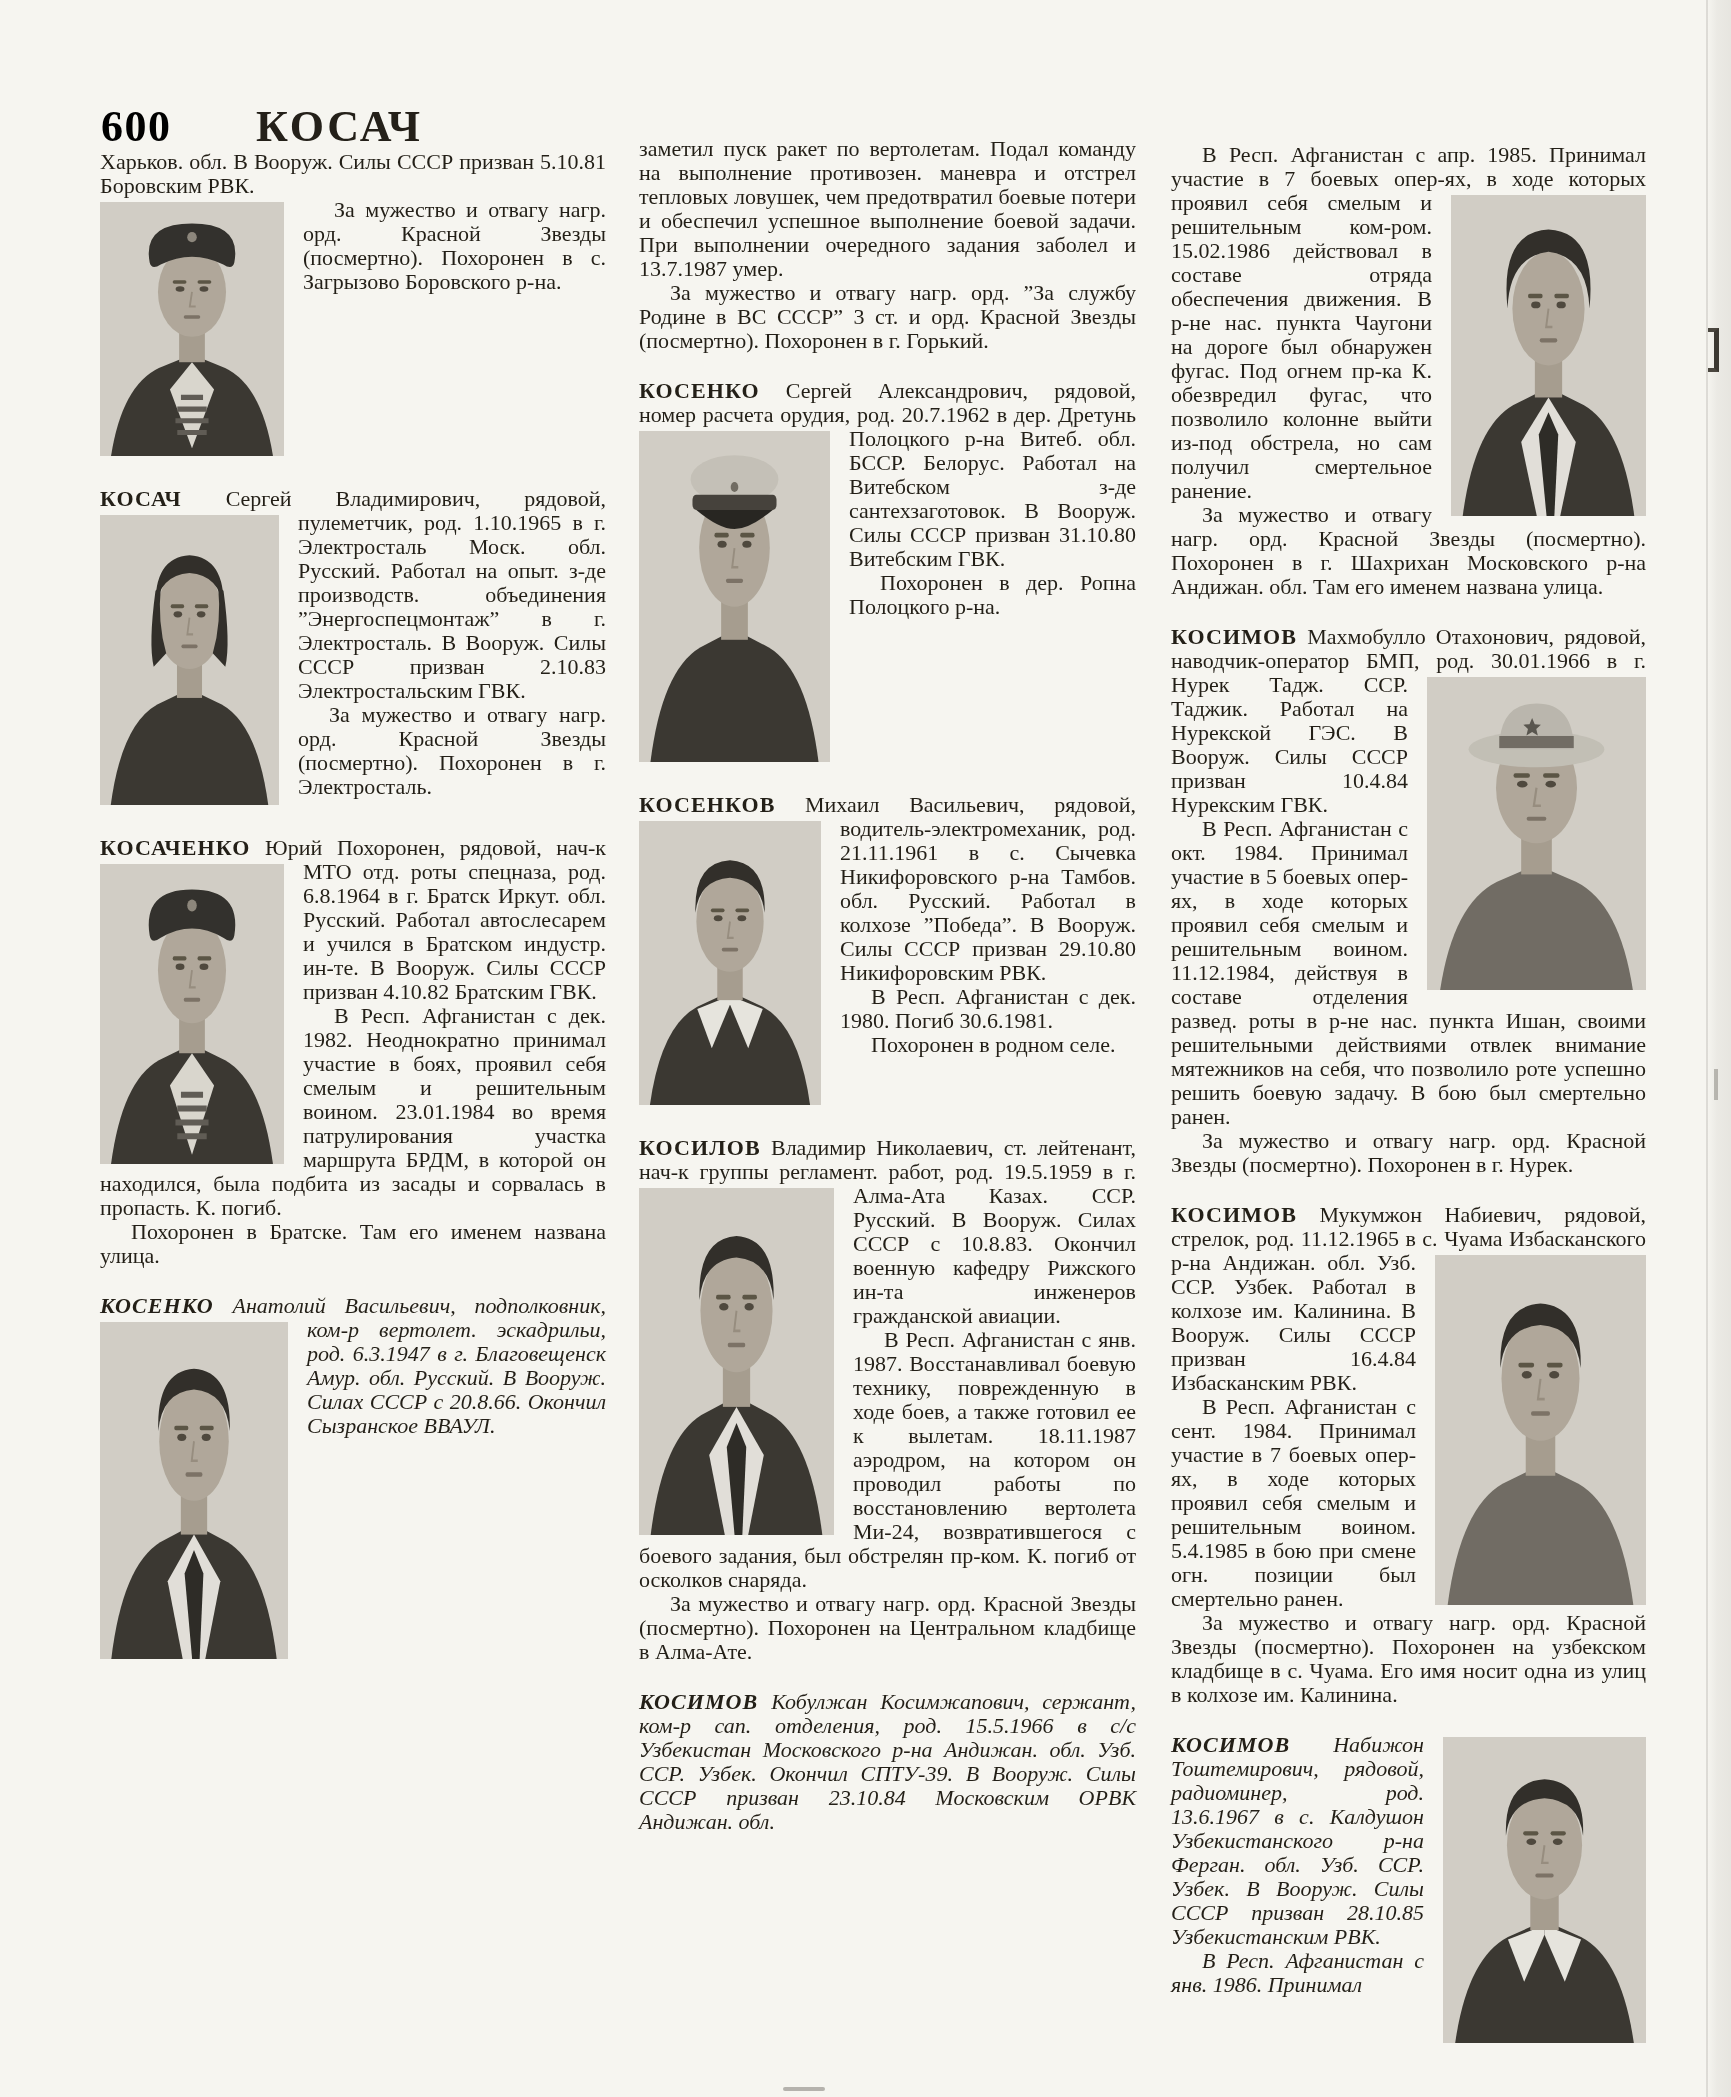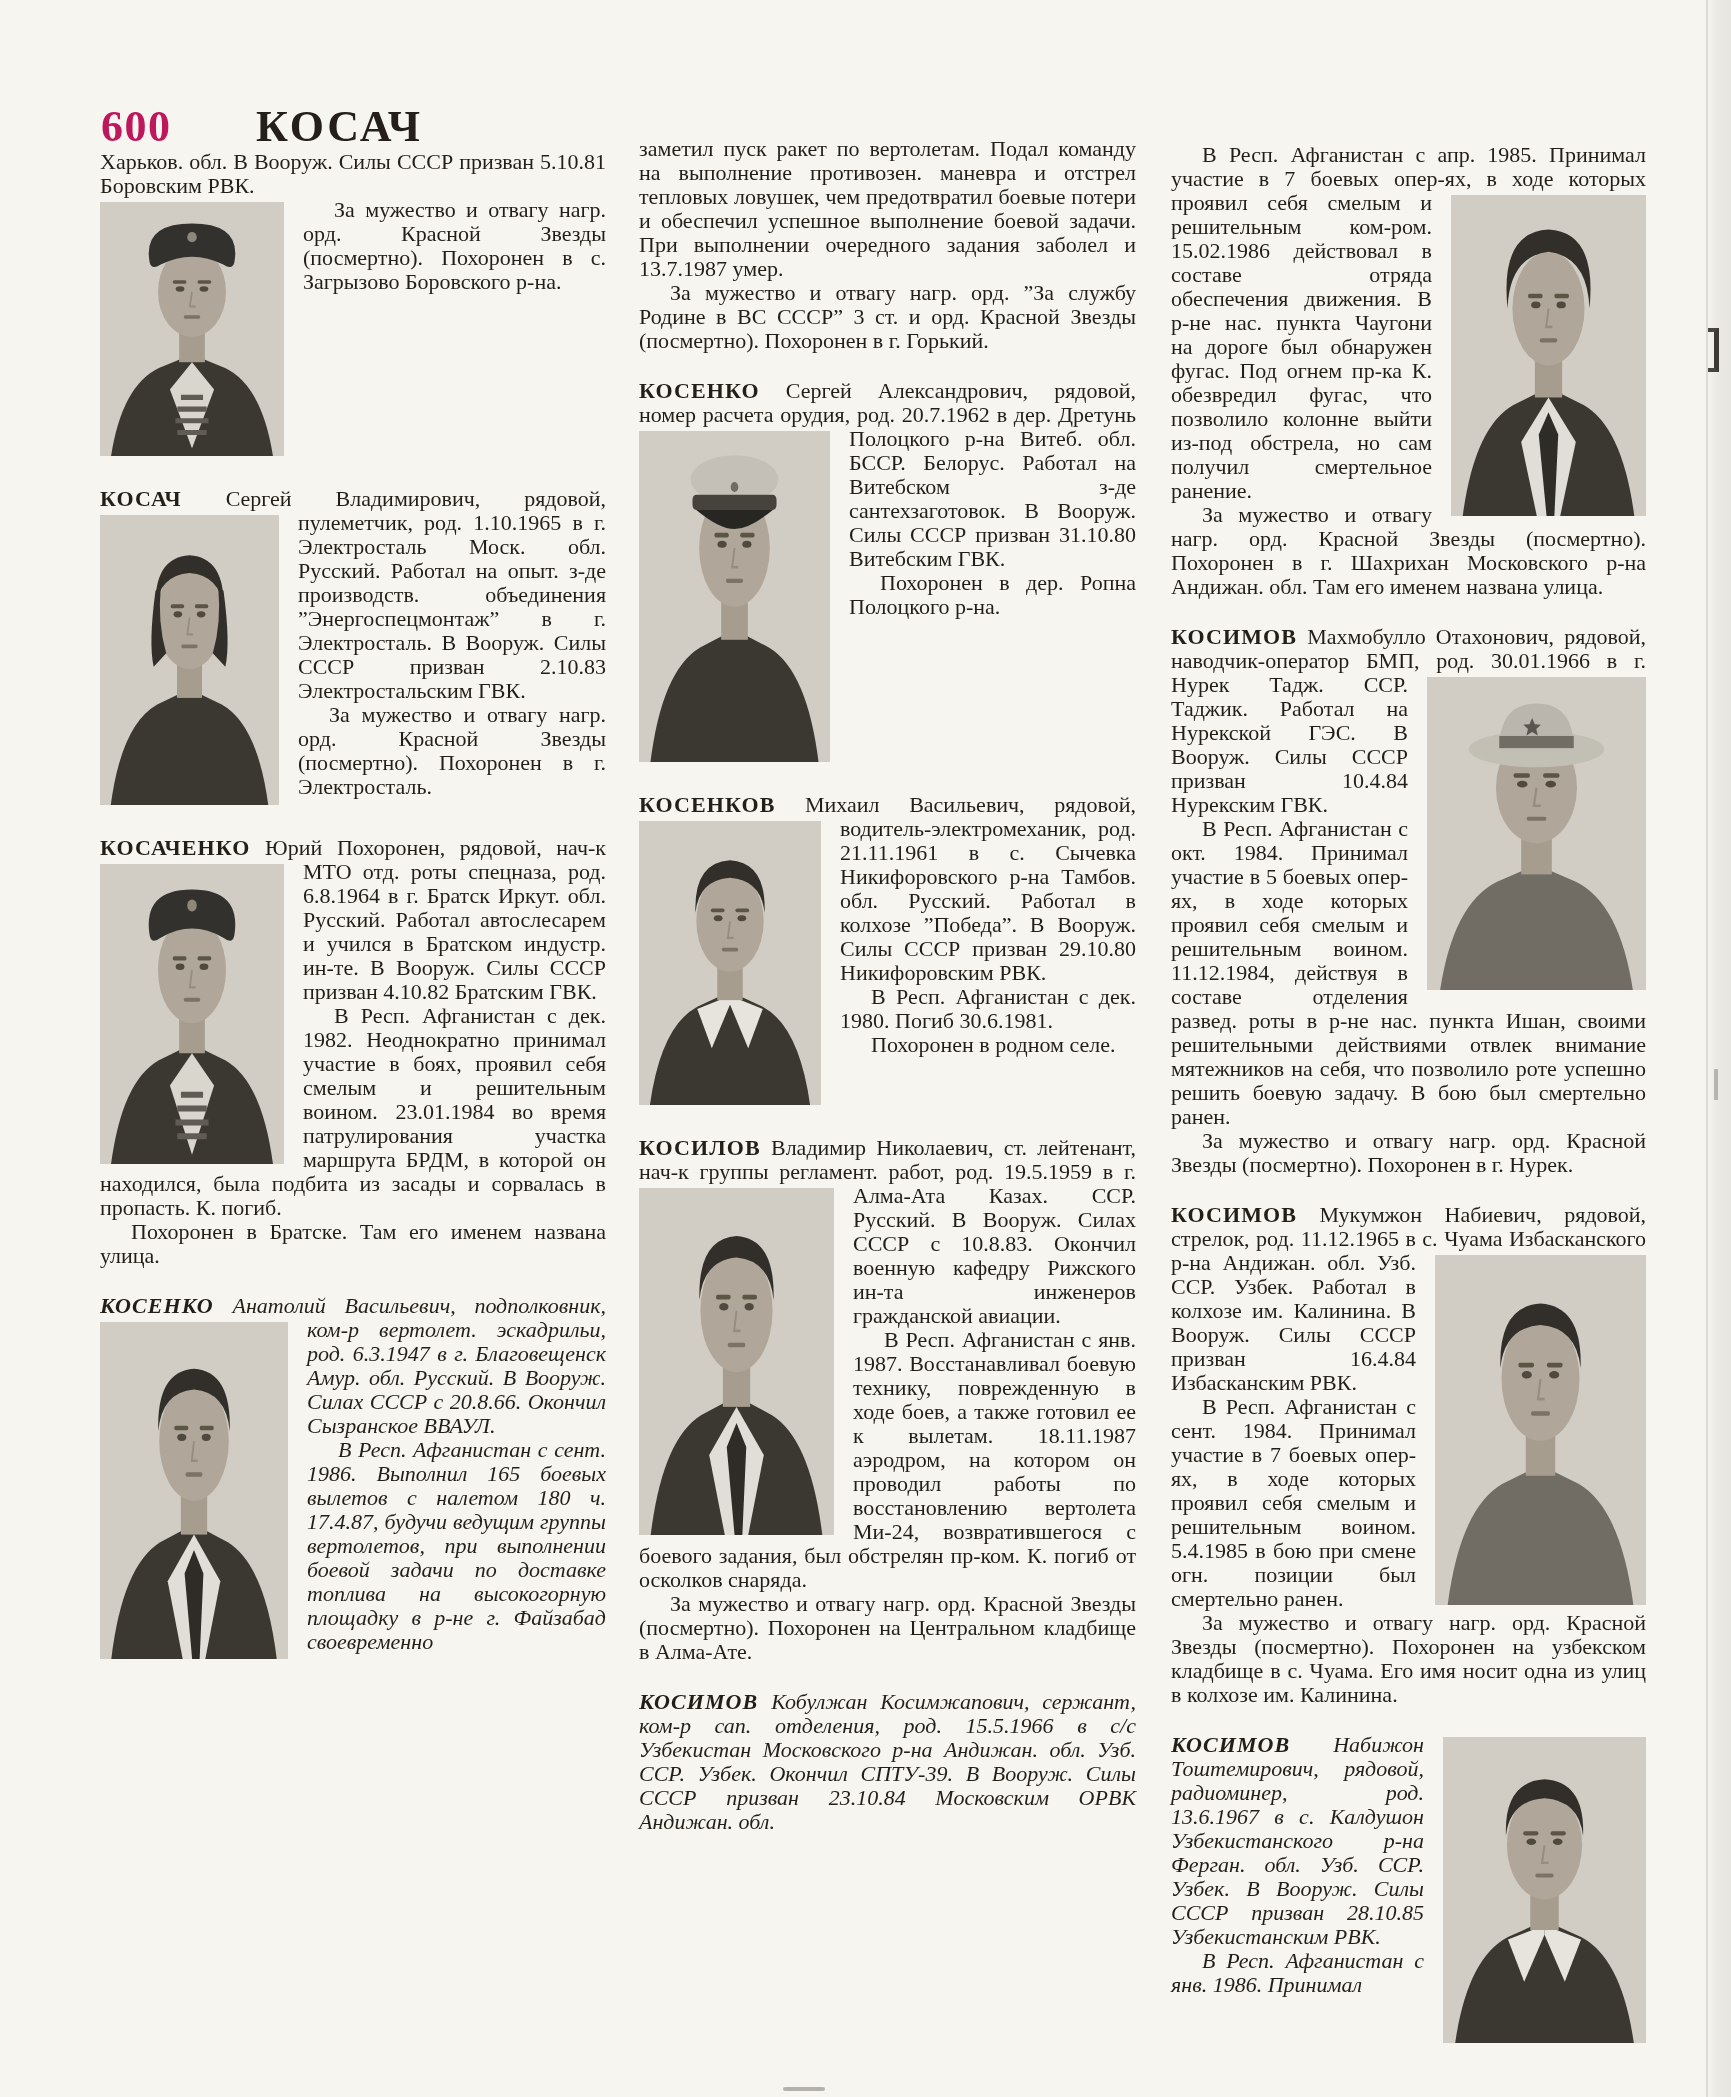--- a/index.html
+++ b/index.html
@@ -7,21 +7,21 @@
     width:1732px;height:2097px;position:relative;overflow:hidden;
     background:#f6f5f0;
     font-family:"Liberation Serif","DejaVu Serif",serif;
     color:#211d16;
   }
   
   .scan-edge{position:absolute;top:0;right:0;width:25px;height:2097px;
     background:linear-gradient(to right,rgba(0,0,0,0) 0%,rgba(90,85,75,0.07) 40%,rgba(90,85,75,0.10) 100%);}
   .edge-line{position:absolute;top:0;left:1706px;width:2.2px;height:2097px;background:rgba(70,65,55,0.14);}
   .page-header{position:absolute;top:101px;left:0;height:51px;width:100%;}
-  .page-number{position:absolute;left:101px;top:0;font-size:44px;font-weight:bold;letter-spacing:1.5px;color:#be185d;}
+  .page-number{position:absolute;left:101px;top:0;font-size:44px;font-weight:bold;letter-spacing:1.5px;color:#000000;}
   .running-head{position:absolute;left:256px;top:0;font-size:44px;font-weight:bold;letter-spacing:2.9px;color:#242019;}
   .col{position:absolute;text-align:justify;font-size:22px;line-height:24px;
     color:#231f17;overflow-wrap:break-word;}
   #col-0{left:100px;top:150px;width:506px;}
   #col-1{left:639px;top:137px;width:497px;}
   #col-2{left:1171px;top:143px;width:475px;}
   .entry{margin:0 0 26px 0;display:flow-root;}
   .entry:last-child{margin-bottom:0;font-style:italic;}
   .para{margin:0;}
   .para.indent{text-indent:31px;}
@@ -121,21 +121,20 @@
             <ellipse cx="50" cy="46" rx="18.5" ry="23" fill="#b2a99b"></ellipse>
             <ellipse cx="43.5" cy="44.5" rx="2.4" ry="1.4" fill="#4a4338"></ellipse>
             <ellipse cx="56.5" cy="44.5" rx="2.4" ry="1.4" fill="#4a4338"></ellipse>
             <rect x="39.5" y="40" width="7.5" height="1.8" rx="0.9" fill="#57503f"></rect>
             <rect x="53" y="40" width="7.5" height="1.8" rx="0.9" fill="#57503f"></rect>
             <path d="M50,46 L48.8,53.5 L52,53.5" stroke="#978d7e" stroke-width="1" fill="none"></path>
             <rect x="45.5" y="58" width="9" height="1.7" rx="0.85" fill="#7a7063"></rect>
             <path d="M31,42 Q30,19 50,18 Q70,19 69,42 Q67,27 50,26 Q33,27 31,42 Z" fill="#2b2822"></path>
           </svg>
         </span><span> род. 6.3.1947 в г. Благовещенск Амур. обл. Русский. В Вооруж. Силах СССР с 20.8.66. Окончил Сызранское ВВАУЛ.</span></p>
-      <p class="para indent"><span>В Респ. Афганистан с сент. 1986. Выполнил 165 боевых вылетов с налетом 180 ч. 17.4.87, будучи ведущим группы вертолетов, при выполнении боевой задачи по доставке топлива на высокогорную площадку в р-не г. Файзабад своевременно</span></p>
     </div>
   </div>
 <div class="col" id="col-1">
     <div class="entry">
       <p class="para"><span>заметил пуск ракет по вертолетам. Подал команду на выполнение противозен. маневра и отстрел тепловых ловушек, чем предотвратил боевые потери и обеспечил успешное выполнение боевой задачи. При выполнении очередного задания заболел и 13.7.1987 умер.</span></p>
       <p class="para indent"><span>За мужество и отвагу нагр. орд. ”За службу Родине в ВС СССР” 3 ст. и орд. Красной Звезды (посмертно). Похоронен в г. Горький.</span></p>
     </div>
     <div class="entry">
       <p class="para"><b class="surname">КОСЕНКО</b><span> Сергей Александрович, рядовой, номер расчета орудия, род. 20.7.1962</span><span class="photo left" style="width: 191px; height: 331px;">
           <svg viewBox="0 0 100 130" preserveAspectRatio="none" xmlns="http://www.w3.org/2000/svg">

